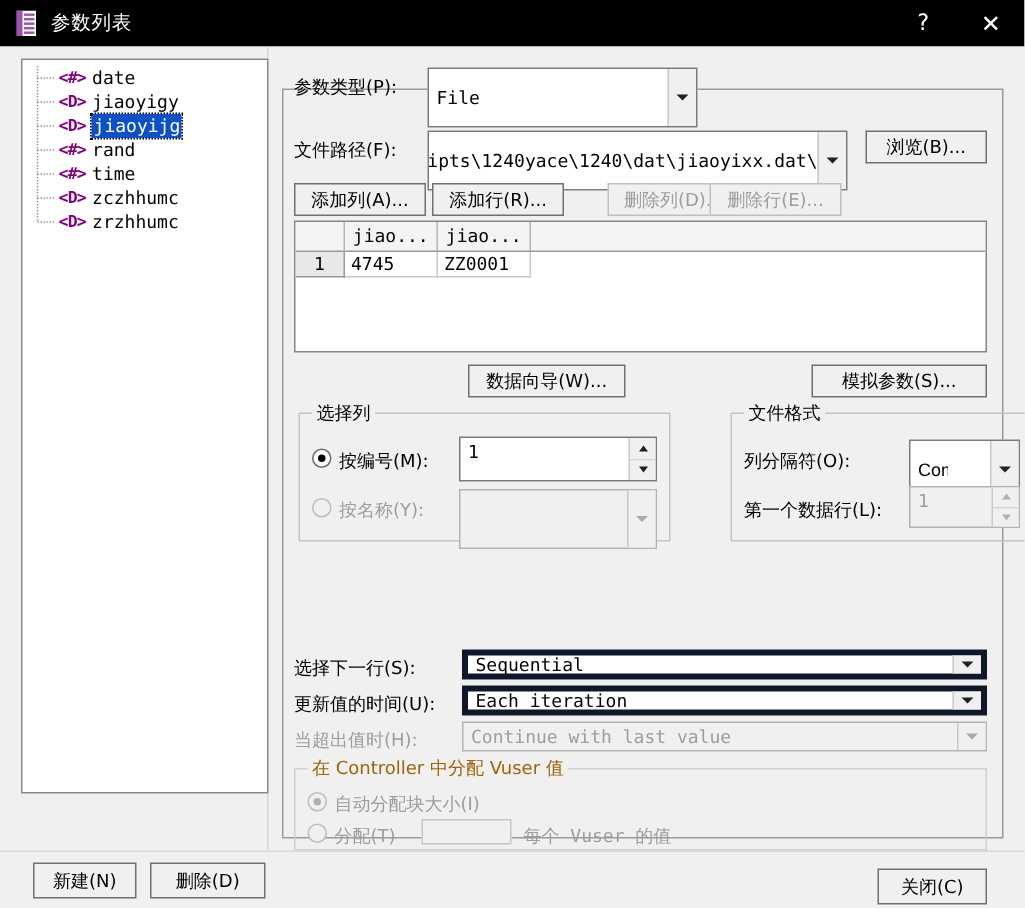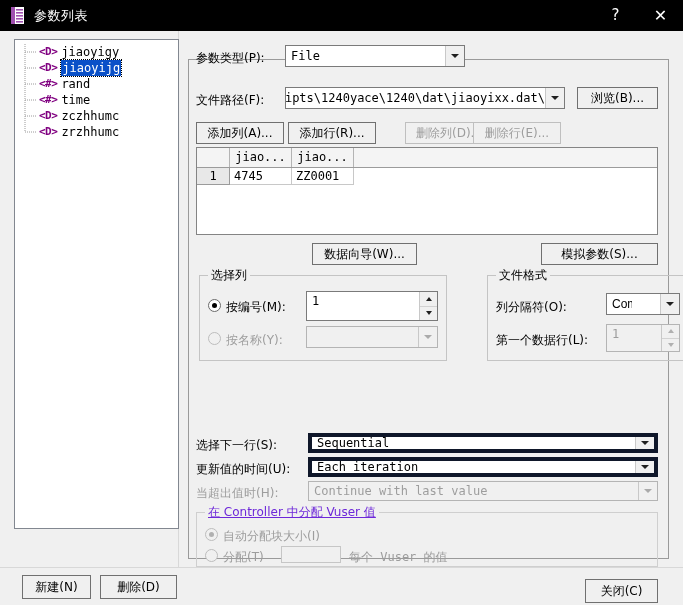--- a/index.html
+++ b/index.html
@@ -42,21 +42,21 @@
   .rpanel{position:absolute;left:188px;top:28px;width:481px;height:500px;
           border:1px solid #9a9a9a;background:#f0f0f0;box-sizing:border-box;}
 
   
   .lbl{position:absolute;white-space:nowrap;font-size:12px;line-height:14px;
        font-family:"DejaVu Sans",sans-serif;}
   .lbl.dis{color:#9d9d9d;}
   .mono{font-family:"DejaVu Sans Mono","Liberation Mono",monospace;}
 
   .combo{position:absolute;background:#fff;border:1px solid #7a7a7a;box-sizing:border-box;
-         height:22px;display:flex;align-items:center;}
+         height:40px;display:flex;align-items:center;}
   .combo .val{flex:1;padding-left:5px;font-size:12px;overflow:hidden;white-space:nowrap;
               font-family:"DejaVu Sans Mono","Liberation Mono",monospace;}
   .combo .arw{width:18px;height:100%;background:#f0f0f0;border-left:1px solid #c8c8c8;
               display:flex;align-items:center;justify-content:center;}
   .combo .arw i{display:block;width:0;height:0;border-left:4px solid transparent;
                 border-right:4px solid transparent;border-top:4px solid #202020;}
   .combo.dis{background:#f0f0f0;border-color:#b4b4b4;}
   .combo.dis .val{color:#9d9d9d;}
   .combo.dis .arw i{border-top-color:#aaa;}
   .combo.flat{border:4px solid #0f172a;}
@@ -88,21 +88,21 @@
   .radio.on::after{content:"";position:absolute;left:3px;top:3px;width:5px;height:5px;
                    border-radius:50%;background:#000;}
   .radio.dis{background:#f0f0f0;border-color:#bdbdbd;}
   .radio.dis.on::after{background:#b0b0b0;}
 
   
   .group{position:absolute;box-sizing:border-box;border:1px solid #c4c4c4;}
   .group>.gtitle{position:absolute;top:-8px;left:8px;background:#f0f0f0;padding:0 3px;
                  font-size:12px;line-height:14px;font-family:"DejaVu Sans",sans-serif;}
   .group.dis{border-color:#cfcfcf;}
-  .group.dis>.gtitle{color:#6d28d9;text-decoration:underline;}
+  .group.dis>.gtitle{color:#a16207;}
 
   
   .grid{position:absolute;background:#fff;border:1px solid #848484;box-sizing:border-box;overflow:hidden;}
   .grid .hdr{display:flex;height:19px;border-bottom:1px solid #9b9b9b;background:#f4f4f4;}
   .grid .hdr .rowhdr{width:33px;border-right:1px solid #b4b4b4;box-sizing:border-box;}
   .grid .hdr .ch{width:62px;border-right:1px solid #b4b4b4;box-sizing:border-box;
                  font-size:12px;line-height:19px;text-align:center;
                  font-family:"DejaVu Sans Mono","Liberation Mono",monospace;}
   .grid .hdr .fill{flex:1;}
   .grid .row{display:flex;height:17px;}
@@ -142,20 +142,24 @@
   <div class="client">
 
     <div class="vsep"></div>
     <div class="botsep"></div>
 
     <div class="treepanel">
       <div class="tree" id="tree-root">
           <div class="tnode"><svg class="dots" viewBox="0 0 18 16">
               <line x1="4" y1="0" x2="4" y2="16" stroke="#9a9a9a" stroke-dasharray="1 1"></line>
               <line x1="4" y1="8" x2="15" y2="8" stroke="#9a9a9a" stroke-dasharray="1 1"></line>
+            </svg><span class="ico">&lt;#&gt;</span><span class="tlbl">date</span></div>
+          <div class="tnode"><svg class="dots" viewBox="0 0 18 16">
+              <line x1="4" y1="0" x2="4" y2="16" stroke="#9a9a9a" stroke-dasharray="1 1"></line>
+              <line x1="4" y1="8" x2="15" y2="8" stroke="#9a9a9a" stroke-dasharray="1 1"></line>
             </svg><span class="ico">&lt;D&gt;</span><span class="tlbl">jiaoyigy</span></div>
           <div class="tnode sel"><svg class="dots" viewBox="0 0 18 16">
               <line x1="4" y1="0" x2="4" y2="16" stroke="#9a9a9a" stroke-dasharray="1 1"></line>
               <line x1="4" y1="8" x2="15" y2="8" stroke="#9a9a9a" stroke-dasharray="1 1"></line>
             </svg><span class="ico">&lt;D&gt;</span><span class="tlbl">jiaoyijg</span></div>
           <div class="tnode"><svg class="dots" viewBox="0 0 18 16">
               <line x1="4" y1="0" x2="4" y2="16" stroke="#9a9a9a" stroke-dasharray="1 1"></line>
               <line x1="4" y1="8" x2="15" y2="8" stroke="#9a9a9a" stroke-dasharray="1 1"></line>
             </svg><span class="ico">&lt;#&gt;</span><span class="tlbl">rand</span></div>
           <div class="tnode"><svg class="dots" viewBox="0 0 18 16">

